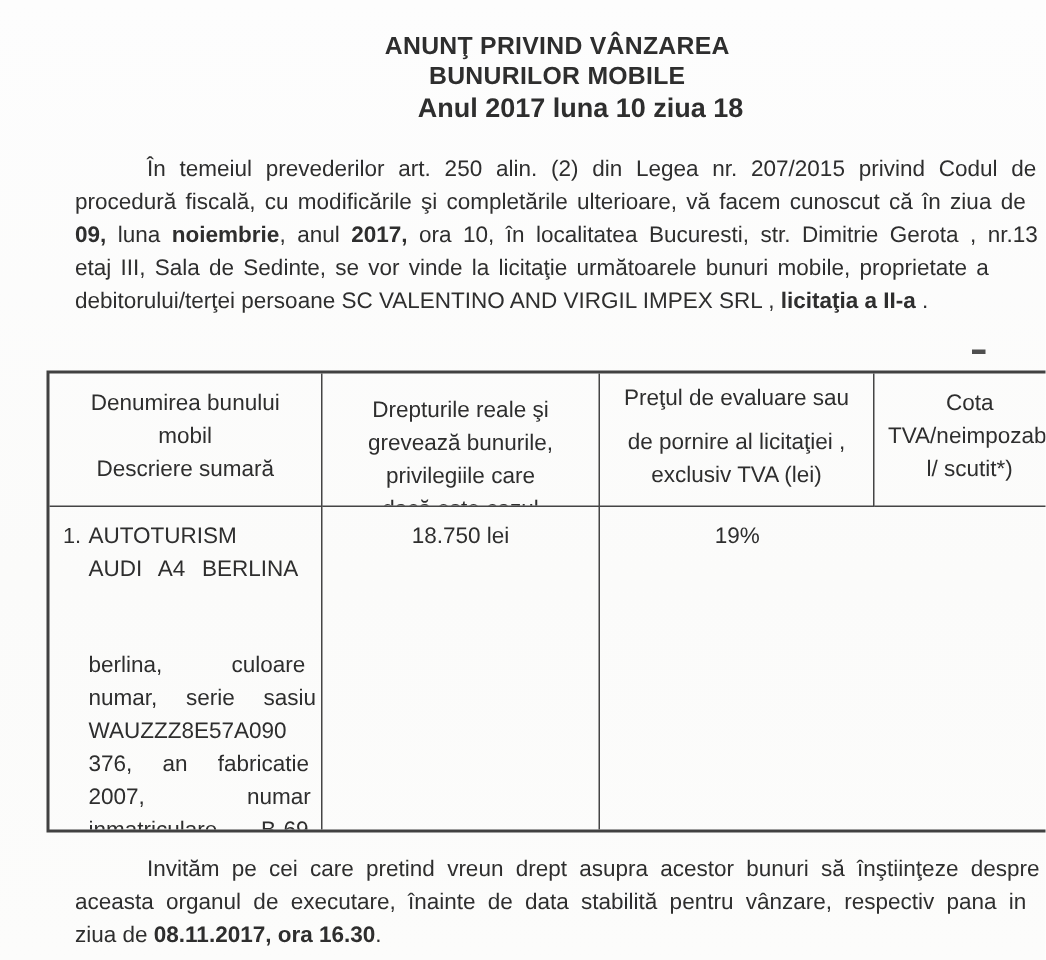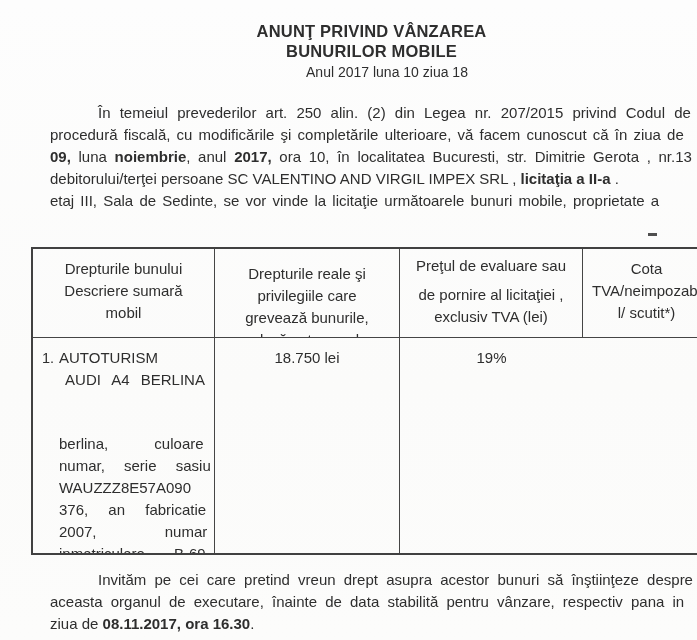--- a/index.html
+++ b/index.html
@@ -5,21 +5,21 @@
   html,body{margin:0;padding:0;}
   .page{
     position:relative;width:697px;height:640px;overflow:hidden;
     background:linear-gradient(180deg,#fdfdfd 0%,#fbfbfa 60%,#fcfcfb 100%);
     font-family:"Liberation Sans","DejaVu Sans",sans-serif;
     color:#2e2e2e;
   }
   
   .title-block{position:absolute;top:21px;left:46px;right:0;text-align:center;}
   .title-line{font-weight:bold;font-size:16.5px;line-height:20px;letter-spacing:.2px;}
-  .date-line{font-weight:normal;font-size:14px;line-height:20px;margin-left:31px;margin-top:1px;}
+  .date-line{font-weight:bold;font-size:18px;line-height:20px;margin-left:31px;margin-top:1px;}
   
   .para{position:absolute;left:50px;right:0;font-size:15px;}
   .intro{top:102px;}
   .footer-para{top:569px;}
   .ln{white-space:nowrap;height:22px;line-height:22px;overflow:visible;}
   .indent{padding-left:48px;}
   .il1{word-spacing:5px;}
   .il2{word-spacing:2px;}
   .il3{word-spacing:3.5px;}
   .il4{word-spacing:2px;}
@@ -41,21 +41,21 @@
   .cell.last{border-right:none;}
   .h1{padding-top:9px;}
   .h2{padding-top:14px;}
   .h3{padding-top:6px;}
   .h4{padding-top:9px;}
   .gap-top{margin-top:7px;}
   .body-desc{position:relative;text-align:left;}
   .item-num{position:absolute;left:9px;top:9px;font-size:14.5px;}
   .desc{margin:9px 0 0 26px;width:152px;}
   .desc .ln{height:22px;}
-  .d2{word-spacing:7px;text-align:center;}
+  .d2{word-spacing:7px;}
   .d3{word-spacing:42px;margin-top:42px;}
   .d4{word-spacing:15px;}
   .d6{word-spacing:16px;}
   .d7{word-spacing:64px;}
   .d8{word-spacing:25px;}
   .body-cell{padding-top:9px;}
   
   .dash-artifact{position:absolute;left:648px;top:233px;width:9px;height:2.5px;background:#4f4f4f;}
 </style>
 </head>
@@ -66,37 +66,37 @@
   <div class="title-block">
     <div class="title-line">ANUNŢ PRIVIND VÂNZAREA</div>
     <div class="title-line">BUNURILOR MOBILE</div>
     <div class="date-line">Anul 2017 luna 10 ziua 18</div>
   </div>
 
   <div class="para intro">
     <div class="ln indent il1"><span>În temeiul prevederilor art. 250 alin. (2) din Legea nr. 207/2015 privind Codul de</span></div>
     <div class="ln il2"><span>procedură fiscală, cu modificările şi completările ulterioare, vă facem cunoscut că în ziua de</span></div>
     <div class="ln il3"><span class="seg-b">09,</span><span> luna </span><span class="seg-b">noiembrie</span><span>, anul </span><span class="seg-b">2017,</span><span> ora 10, în localitatea Bucuresti, str. Dimitrie Gerota , nr.13</span></div>
+    <div class="ln il4"><span>etaj III, Sala de Sedinte,  se vor vinde la licitaţie următoarele bunuri mobile, proprietate a</span></div>
     <div class="ln"><span>debitorului/terţei persoane SC VALENTINO AND VIRGIL IMPEX SRL , </span><span class="seg-b">licitaţia a II-a</span><span> .</span></div>
-    <div class="ln il4"><span>etaj III, Sala de Sedinte,  se vor vinde la licitaţie următoarele bunuri mobile, proprietate a</span></div>
   </div>
 
   <div class="dash-artifact"></div>
 
   <div class="tbl">
 
     <div class="cell h1 row-head-cell" style="border-bottom:1.5px solid #454545;">
-      <div>Drepturile bunului</div>
+      <div>Denumirea bunului</div>
+      <div>mobil</div>
       <div>Descriere sumară</div>
-      <div>mobil</div>
     </div>
     <div class="cell h2" style="border-bottom:1.5px solid #454545;">
       <div>Drepturile reale şi</div>
+      <div>grevează bunurile,</div>
       <div>privilegiile care</div>
-      <div>grevează bunurile,</div>
       <div>dacă este cazul</div>
     </div>
     <div class="cell h3" style="border-bottom:1.5px solid #454545;text-align:center;">
       <div>Preţul de evaluare sau</div>
       <div class="gap-top">de pornire al licitaţiei ,</div>
       <div>exclusiv TVA (lei)</div>
     </div>
     <div class="cell h4 last" style="border-bottom:1.5px solid #454545;">
       <div>Cota</div>
       <div>TVA/neimpozabi</div>

